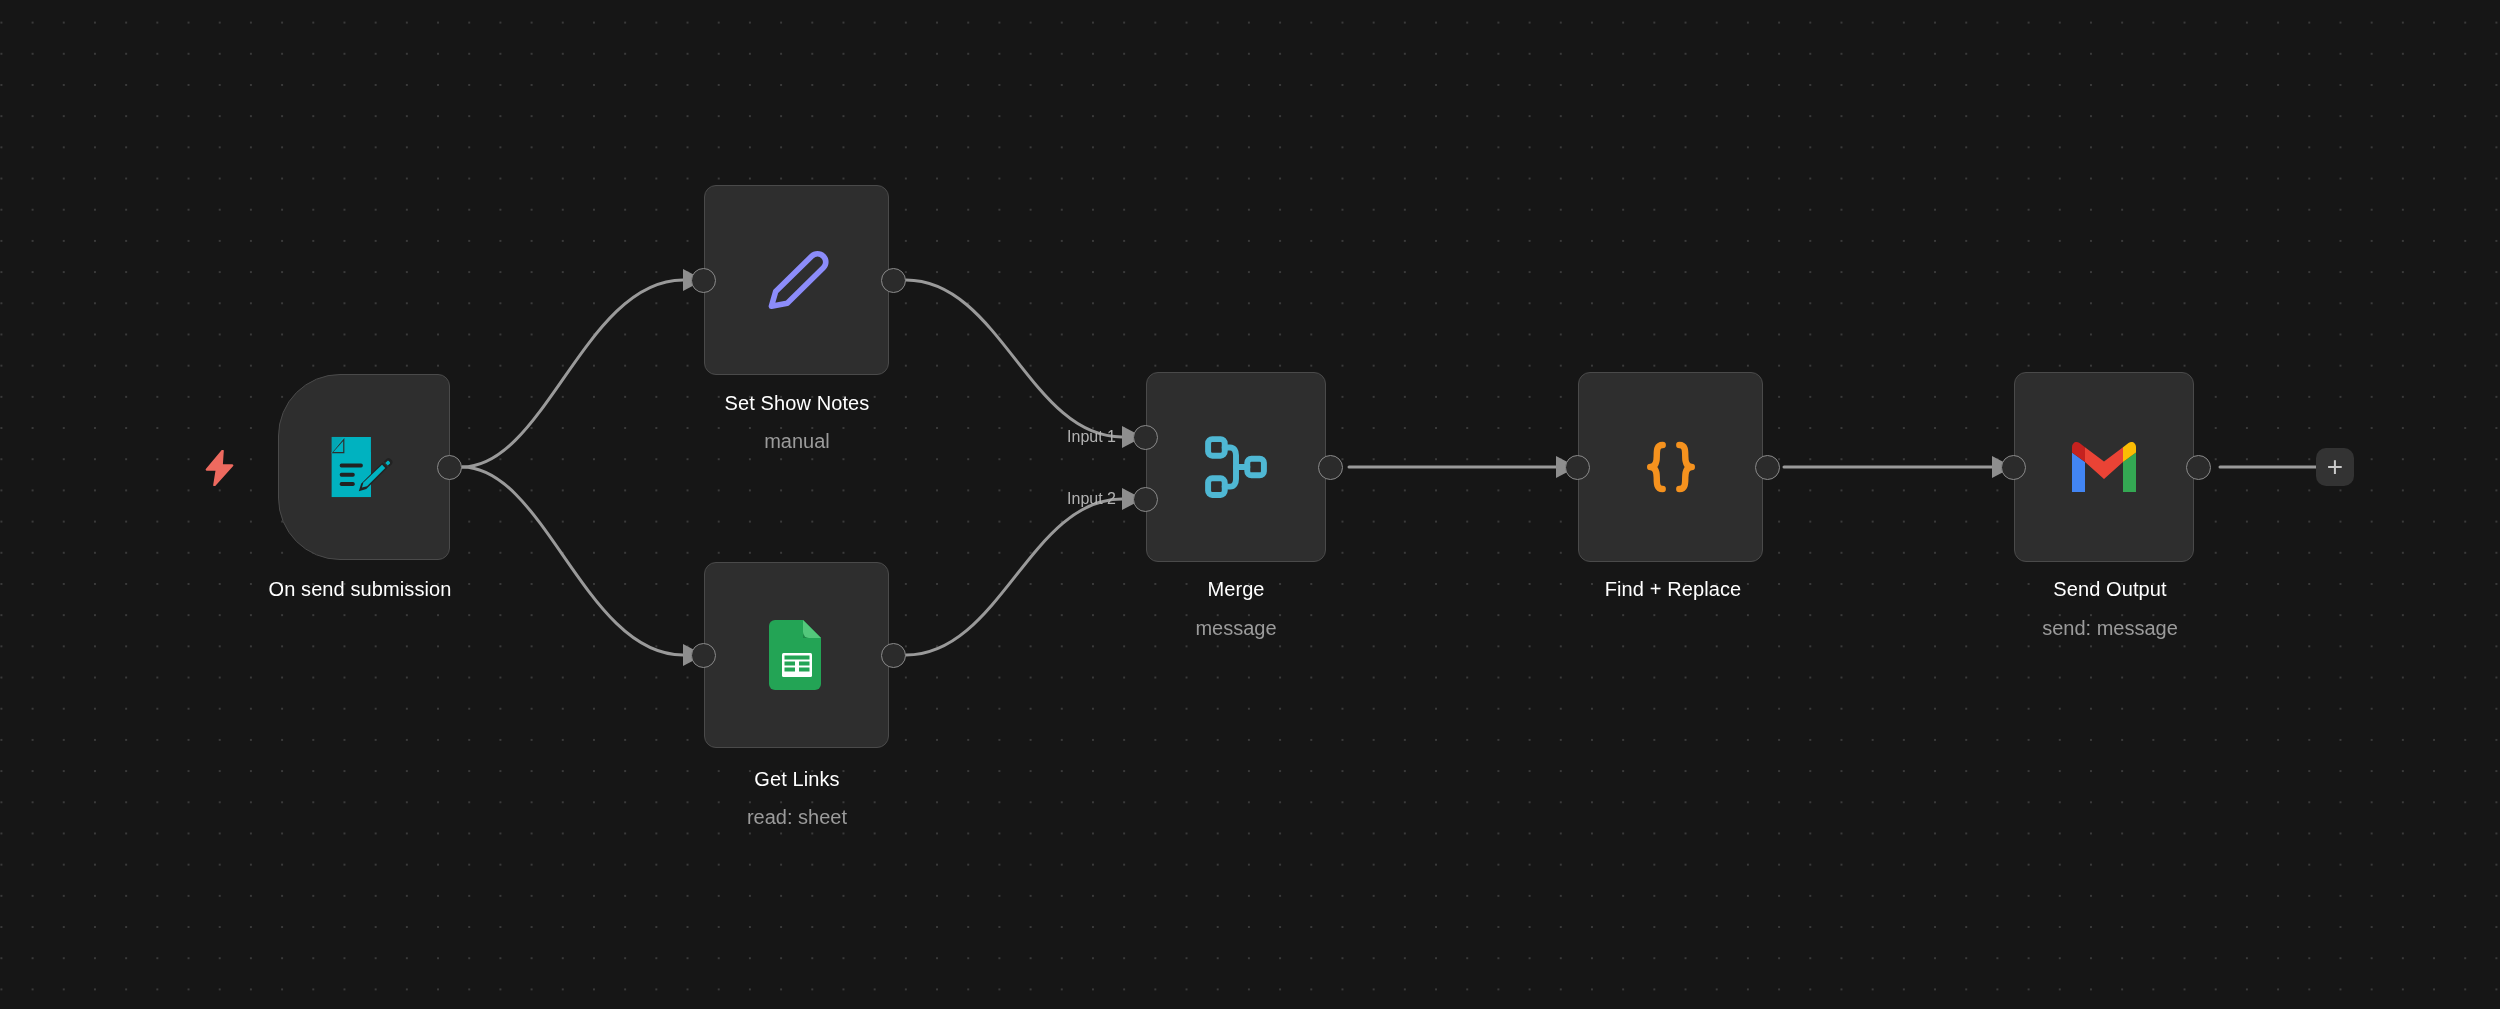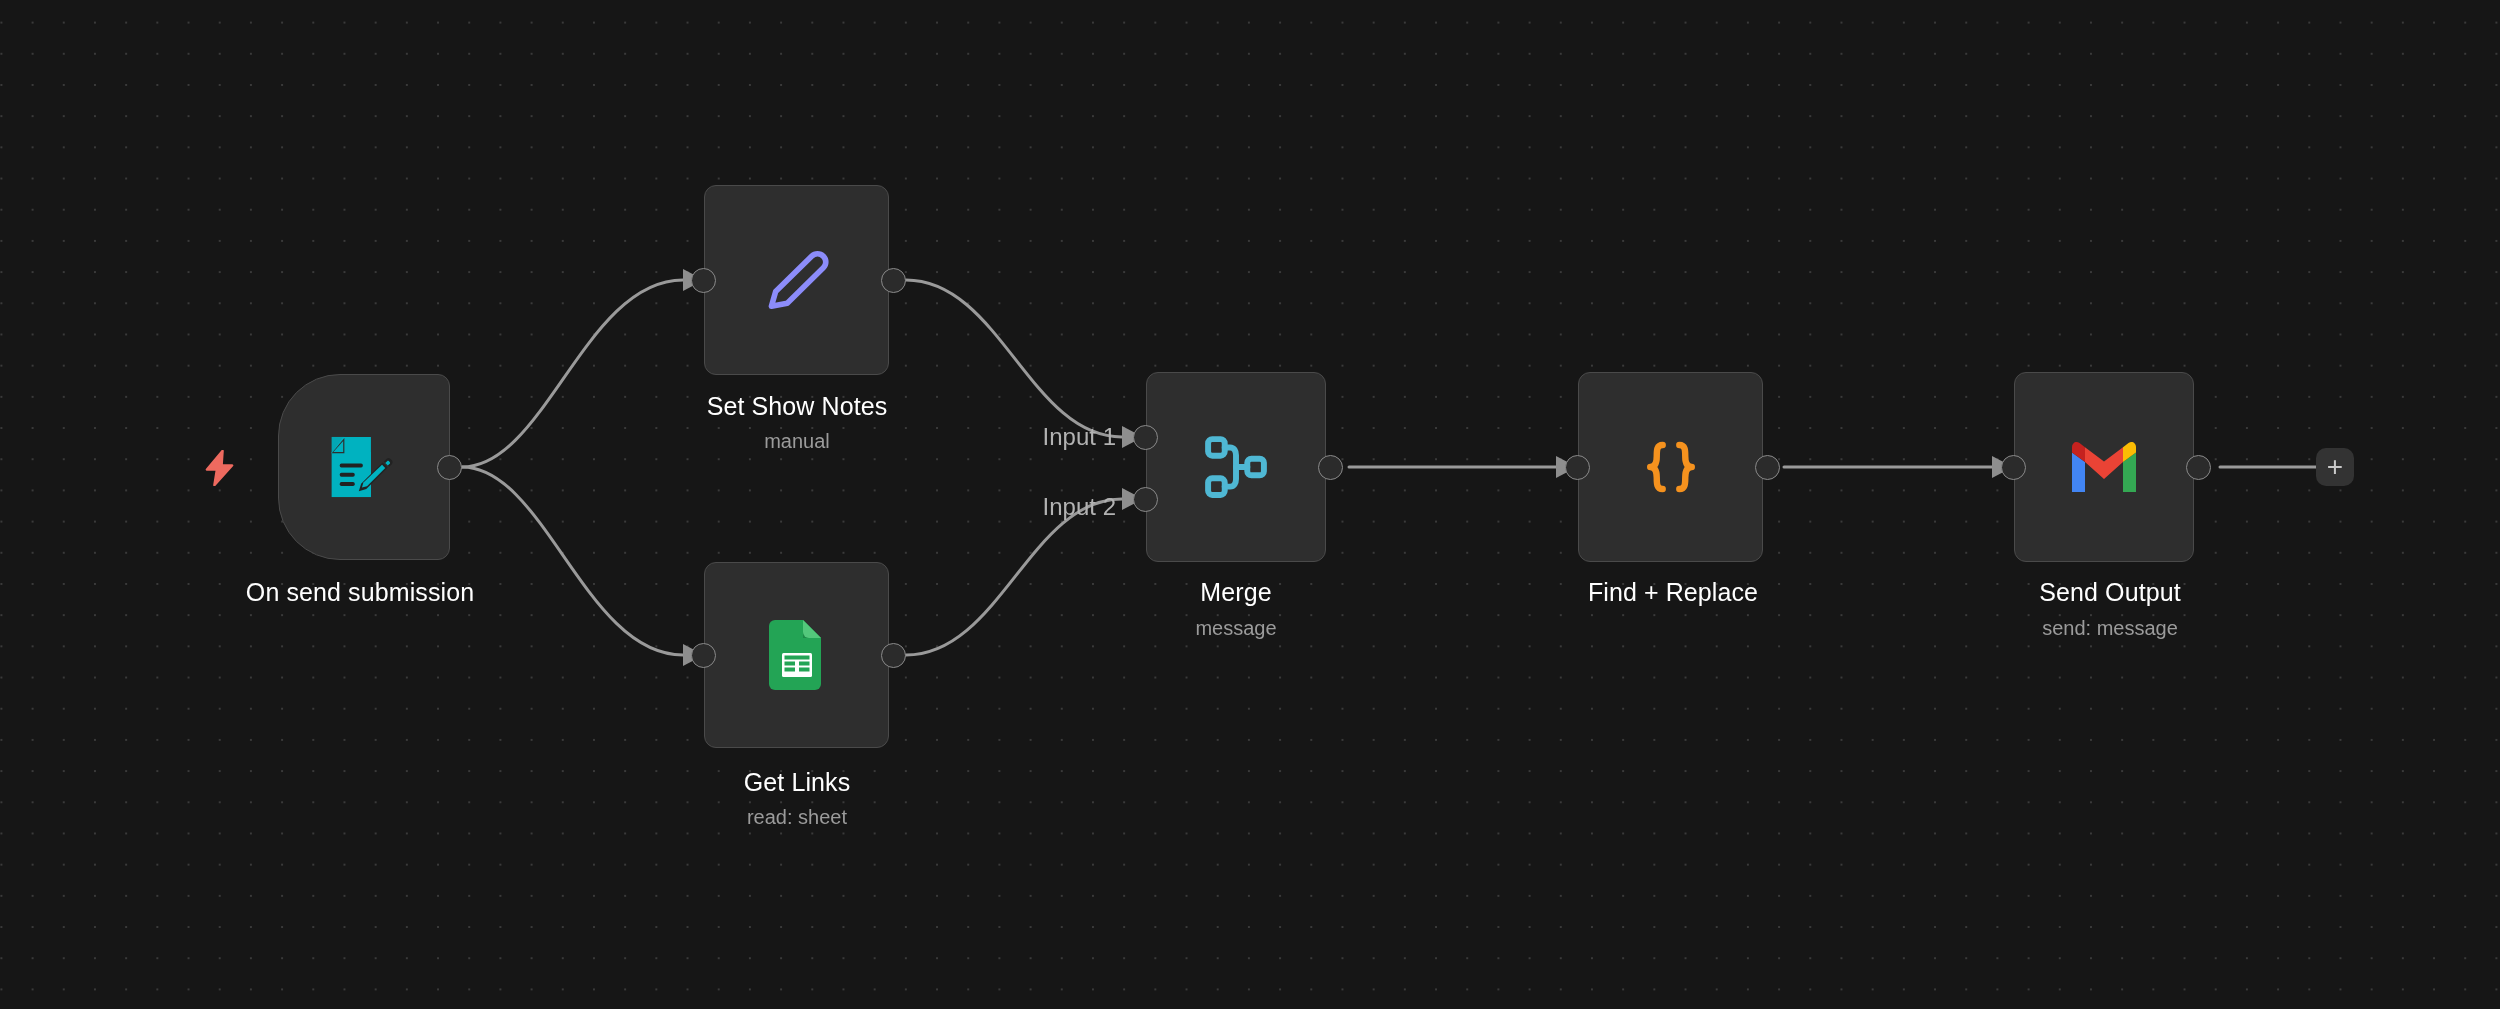--- a/index.html
+++ b/index.html
@@ -71,41 +71,41 @@
     box-sizing: border-box;
     z-index: 5;
   }
 
   
   .node-label {
     position: absolute;
     z-index: 4;
     text-align: center;
     color: #ffffff;
-    font-size: 25px;
+    font-size: 20px;
     font-weight: 500;
     letter-spacing: 0.1px;
     white-space: nowrap;
     transform: translateX(-50%);
   }
   .node-sub {
     position: absolute;
     z-index: 4;
     text-align: center;
     color: #9b9b9b;
     font-size: 20px;
     font-weight: 400;
     white-space: nowrap;
     transform: translateX(-50%);
   }
   .input-label {
     position: absolute;
     z-index: 4;
     color: #b2b2b2;
-    font-size: 24px;
+    font-size: 16px;
     white-space: nowrap;
     transform: translate(-100%, -50%);
   }
 
   
   .bolt {
     position: absolute;
     z-index: 4;
   }
 
@@ -229,21 +229,21 @@
           <path d="M22.5 15.5 H27 C30.5 15.5 32 18.5 32 22 V42 C32 45.5 30.5 48.5 27 48.5 H22.5"></path>
           <path d="M32 32 H41.5"></path>
         </g>
       </svg>
     </span>
   </div>
   <div class="port" style="left:1133px; top:425px;"></div>
   <div class="port" style="left:1133px; top:487px;"></div>
   <div class="port" style="left:1318px; top:455px;"></div>
   <div class="input-label" style="left:1116px; top:437px;">Input 1</div>
-  <div class="input-label" style="left:1116px; top:499px;margin-top:8px;">Input 2</div>
+  <div class="input-label" style="left:1116px; top:499px;">Input 2</div>
   <div class="node-label" style="left:1236px; top:578px;">Merge</div>
   <div class="node-sub" style="left:1236px; top:617px;">message</div>
 
   <div class="node" style="left:1578px; top:372px; width:185px; height:190px;">
     <span class="icon-wrap">
       <svg width="76" height="76" viewBox="0 0 64 64">
         <g fill="none" stroke="#F5921E" stroke-width="5.4" stroke-linecap="round" stroke-linejoin="round">
           <path d="M25 13.5 C20 13.5 20 18 20 23 C20 28 18.5 32 14.5 32 C18.5 32 20 36 20 41 C20 46 20 50.5 25 50.5"></path>
           <path d="M39 13.5 C44 13.5 44 18 44 23 C44 28 45.5 32 49.5 32 C45.5 32 44 36 44 41 C44 46 44 50.5 39 50.5"></path>
         </g>

